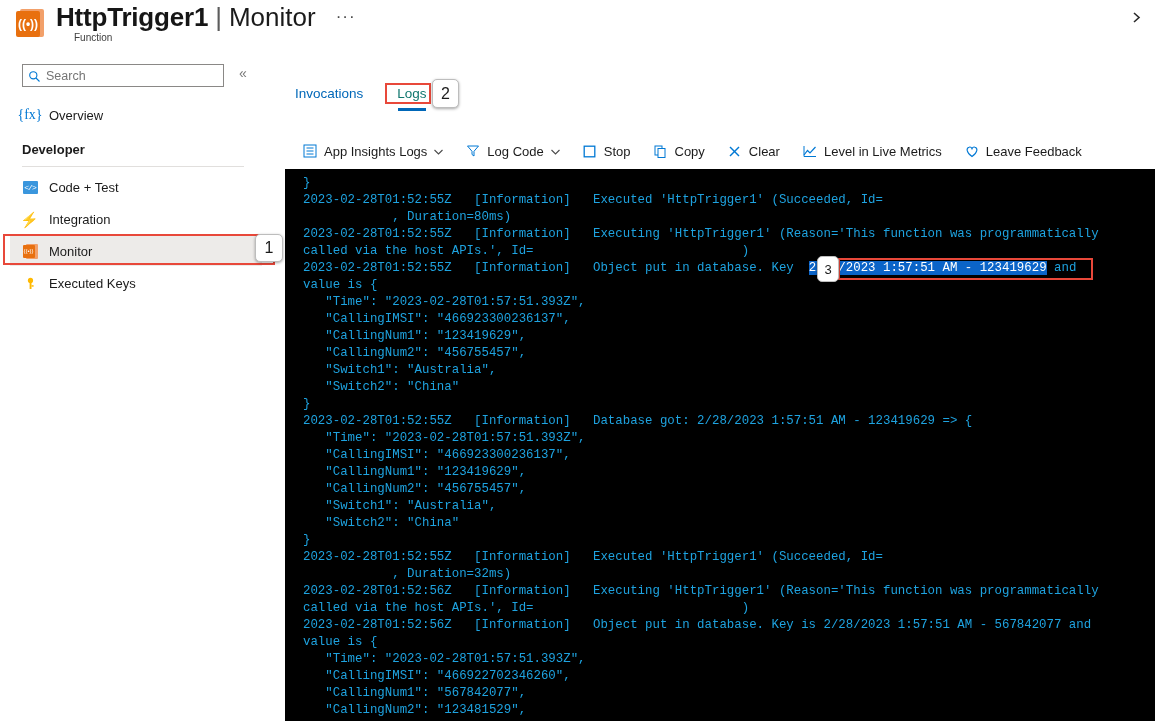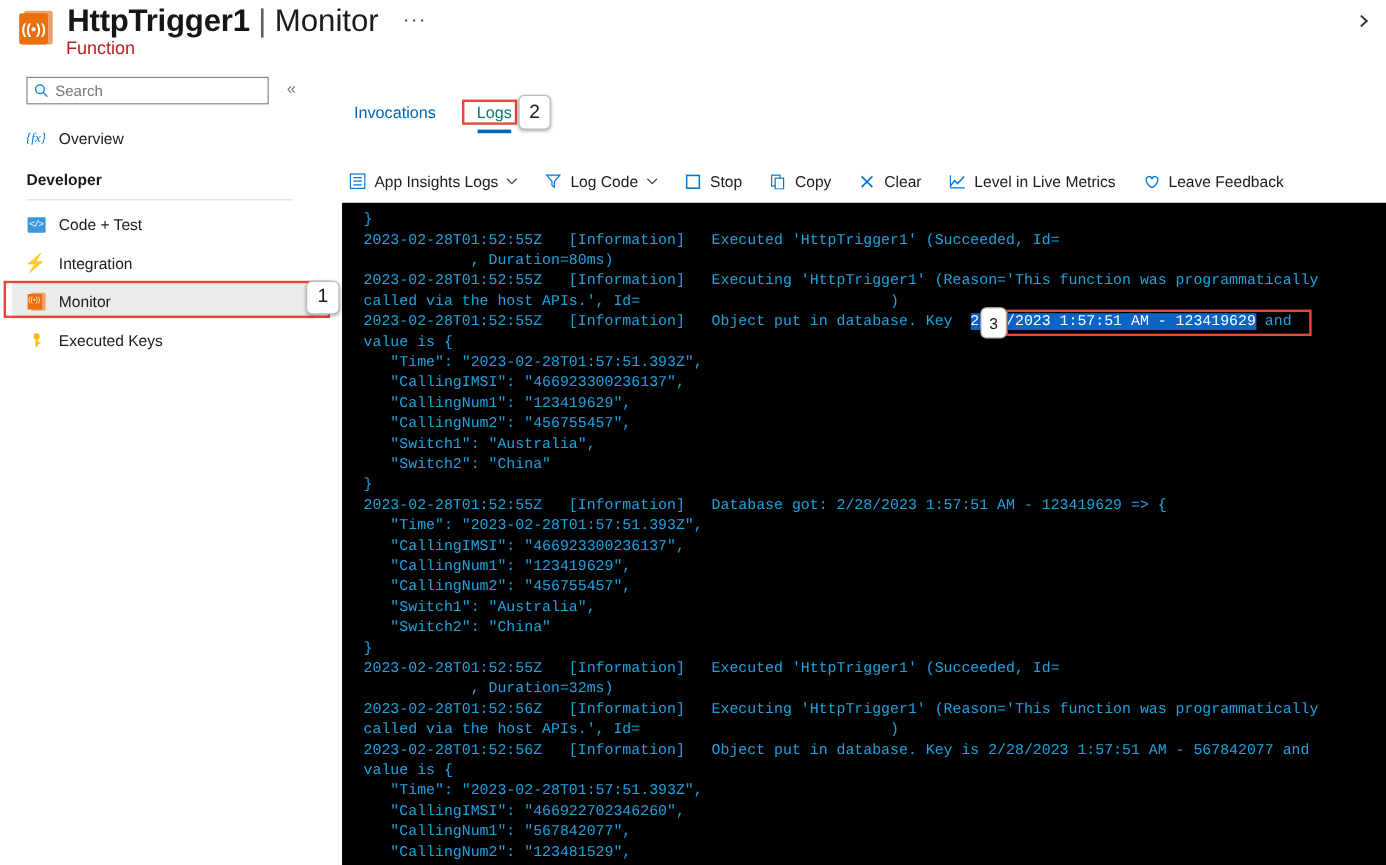--- a/index.html
+++ b/index.html
@@ -28,21 +28,21 @@
   .app-icon .fr span { color:#fff; font-size:12px; font-weight:bold; line-height:1; }
 
   .title-row { position: absolute; left: 56px; top: 2px; display: flex; align-items: baseline; }
   .title-main { font-size: 26px; color: #161616; font-weight: 600; letter-spacing: -0.2px; }
   .title-sep { font-size: 26px; color: #5c5c5c; font-weight: 300; margin: 0 7px; }
   .title-sub { font-size: 26px; color: #1b1b1b; font-weight: 400; }
   .title-ellipsis {
     margin-left: 20px; font-size: 17px; color: #4a4a4a; letter-spacing: 1px;
     position: relative; top: -4px;
   }
-  .subtitle { position: absolute; left: 55px; top: 32px; font-size: 15px; color: #b91c1c; }
+  .subtitle { position: absolute; left: 74px; top: 32px; font-size: 10px; color: #404040; }
 
   .chevron-right {
     position: absolute; right: 8px; top: 6px; width: 22px; height: 22px;
     display: flex; align-items: center; justify-content: center;
     color: #2b2b2b; font-size: 15px; cursor: pointer;
   }
 
   
   .sidebar { position: absolute; left: 0; top: 56px; width: 272px; height: 665px; background: #fff; }
   .search-wrap { position: absolute; left: 22px; top: 8px; width: 202px; height: 23px; }
@@ -68,21 +68,21 @@
      display:flex; align-items:center; justify-content:center; }
   .nav-item .lbl { font-size: 13px; color: #1b1b1b; white-space: nowrap; }
   .nav-item.selected { background: #edebe9; }
 
   .group-title {
     position: absolute; left: 22px; font-size: 13px; font-weight: bold; color: #1b1b1b;
   }
   .group-rule { position: absolute; left: 22px; width: 222px; height: 1px; background: #e1dfdd; }
 
   
-  .ic-fx { font-size: 11px; color: #0078d4; font-style: italic; font-family: "Liberation Serif", serif; }
+  .ic-fx { font-size: 14px; color: #0078d4; font-family: "Liberation Serif", serif; }
   .ic-code {
     width: 15px; height: 13px; background: #3a96dd; border-radius: 1px;
     color: #fff; font-size: 8px; display:flex; align-items:center; justify-content:center;
     font-family: "Liberation Mono", monospace; letter-spacing:-1px;
   }
   .ic-bolt { color: #ffb900; font-size: 15px; line-height: 1; }
   .ic-mon { position: relative; width: 15px; height: 15px; }
   .ic-mon .b2 { position:absolute; left:3px; top:0; width:12px; height:15px; background:#f2a06a; border-radius:1px; }
   .ic-mon .b1 { position:absolute; left:0; top:1px; width:12px; height:13px; background:#e8700f; border-radius:1px;
                 display:flex; align-items:center; justify-content:center; color:#fff; font-size:6px; }
@@ -91,21 +91,21 @@
   .main { position: absolute; left: 272px; top: 56px; width: 883px; height: 665px; background: #fff; }
 
   .tabs { position: absolute; left: 23px; top: 30px; display: flex; align-items: flex-start; }
   .tab { font-size: 13.5px; color: #0067b8; cursor: pointer; padding-bottom: 10px; position: relative; }
   .tab.active { color: #0f766e; }
   .tab.active::after {
     content: ""; position: absolute; left: 1px; right: 1px; bottom: 0; height: 3px; background: #0067b8;
   }
   .tab-sp { width: 34px; }
 
-  .toolbar { position: absolute; left: 18px; top: 83px; display: flex; align-items: center; height: 24px; }
+  .toolbar { position: absolute; left: 30px; top: 83px; display: flex; align-items: center; height: 24px; }
   .tb-item { display: flex; align-items: center; cursor: pointer; margin-right: 14px; }
   .tb-ico { width: 16px; height: 16px; margin-right: 6px; display:flex; align-items:center; justify-content:center; color:#0078d4; }
   .tb-lbl { font-size: 13px; color: #1b1b1b; white-space: nowrap; }
   .tb-caret { font-size: 10px; color: #4a4a4a; margin-left: 7px; }
 
   
   .console {
     position: absolute; left: 13px; top: 113px; width: 870px; height: 552px;
     background: #000000; overflow: hidden;
     font-family: "Liberation Mono", monospace;

